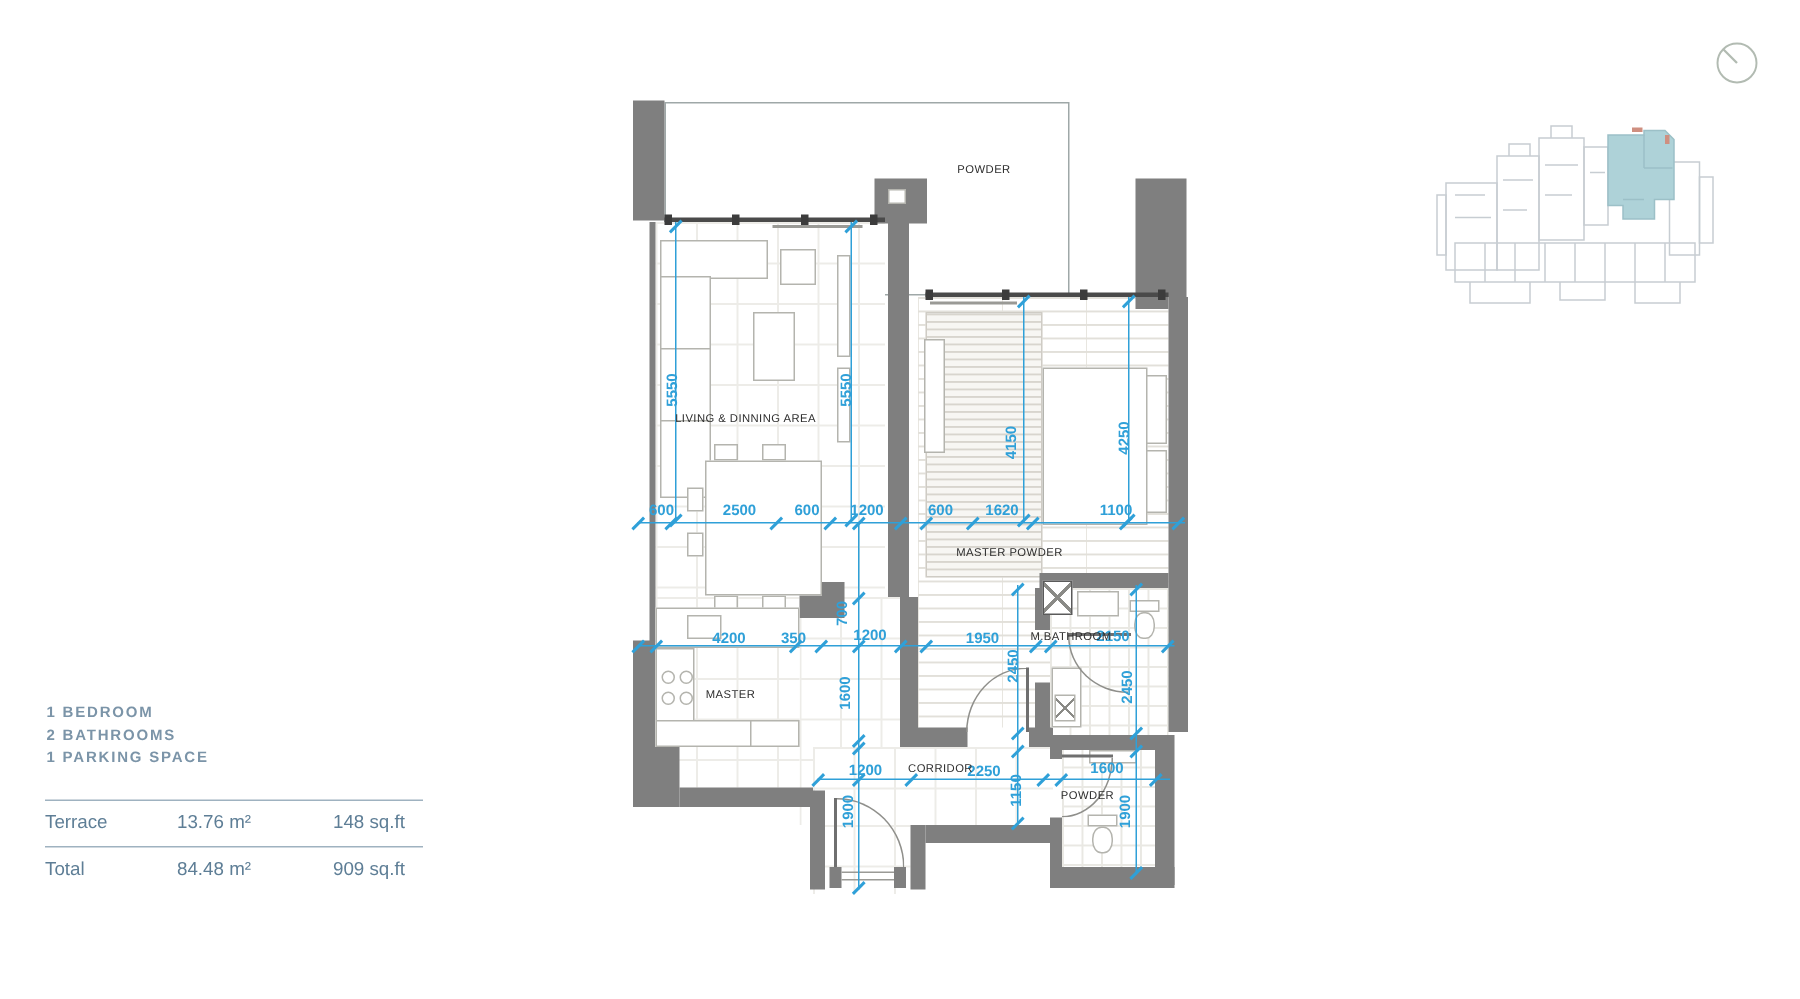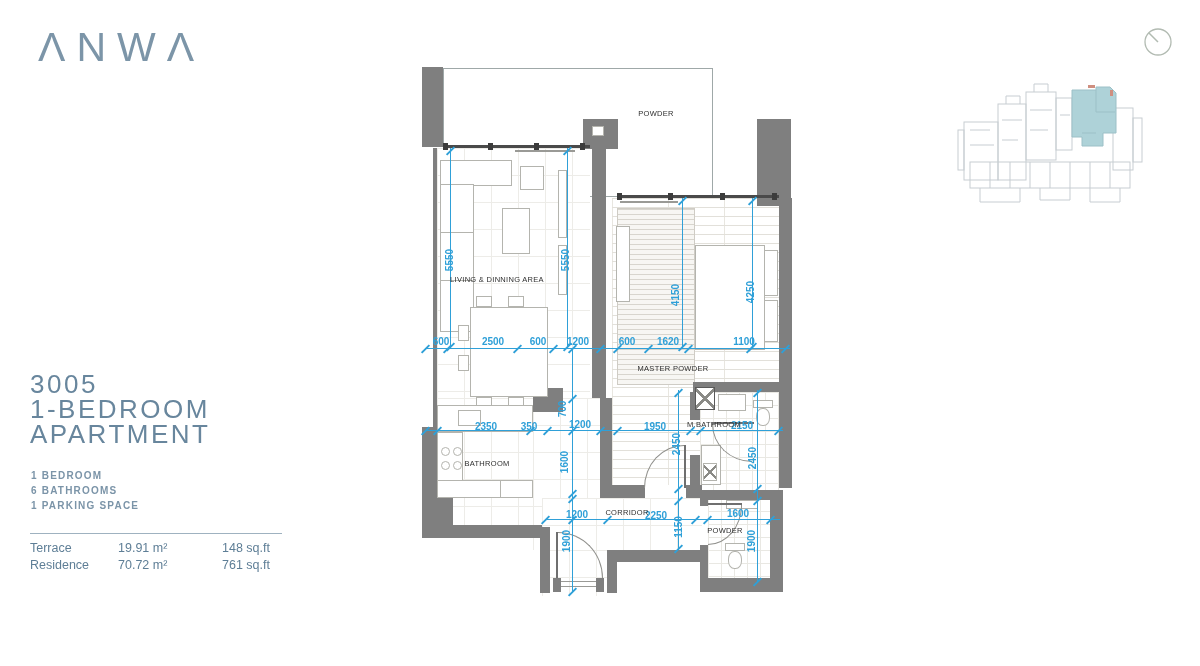--- a/index.html
+++ b/index.html
@@ -60,47 +60,41 @@
 
   
   #keyplan{position:absolute;left:950px;top:70px;}
   #compass{position:absolute;left:1136px;top:20px;}
 </style>
 </head>
 <body>
 <div id="stage">
 
   <div class="logo">
-    <div class="l1">ΛNWΛ</div>
   </div>
 
-  <div class="unit-title">
-    <div>3005</div>
-    <div>1-BEDROOM</div>
-    <div>APARTMENT</div>
-  </div>
 
   <div class="features">
     <div>1 BEDROOM</div>
-    <div>6 BATHROOMS</div>
+    <div>2 BATHROOMS</div>
     <div>1 PARKING SPACE</div>
   </div>
 
   <div class="area-table">
     <div class="rows">
       <div class="row">
         <span class="c1">Terrace</span>
-        <span class="c2">19.91 m²</span>
+        <span class="c2">13.76 m²</span>
         <span class="c3">148 sq.ft</span>
       </div>
-      <div class="row">
-        <span class="c1">Residence</span>
-        <span class="c2">70.72 m²</span>
-        <span class="c3">761 sq.ft</span>
-      </div>
+    </div>
+    <div class="row total">
+      <span class="c1">Total</span>
+      <span class="c2">84.48 m²</span>
+      <span class="c3">909 sq.ft</span>
     </div>
   </div>
 
   <div id="plan">
       <div class="floor outline" style="left: 23px; top: 8px; width: 268px; height: 127px;"></div>
       <div class="floor grid" style="left: 17px; top: 88px; width: 153px; height: 250px;"></div>
       <div class="floor grid" style="left: 113px; top: 338px; width: 67px; height: 152px;"></div>
       <div class="floor grid" style="left: 17px; top: 338px; width: 96px; height: 127px;"></div>
       <div class="floor grid" style="left: 122px; top: 438px; width: 160px; height: 52px;"></div>
       <div class="floor grid" style="left: 122px; top: 490px; width: 65px; height: 46px;"></div>
@@ -256,39 +250,39 @@
       <div class="dim-label rot" style="left: 145px; top: 200px;">5550</div>
       <div class="dim-label rot" style="left: 255px; top: 235px;">4150</div>
       <div class="dim-label rot" style="left: 330px; top: 232px;">4250</div>
       <div class="dim-label" style="left: 21px; top: 281px;">600</div>
       <div class="dim-label" style="left: 73px; top: 281px;">2500</div>
       <div class="dim-label" style="left: 118px; top: 281px;">600</div>
       <div class="dim-label" style="left: 158px; top: 281px;">1200</div>
       <div class="dim-label" style="left: 207px; top: 281px;">600</div>
       <div class="dim-label" style="left: 248px; top: 281px;">1620</div>
       <div class="dim-label" style="left: 324px; top: 281px;">1100</div>
-      <div class="dim-label" style="left: 66px; top: 366px;">2350</div>
+      <div class="dim-label" style="left: 66px; top: 366px;">4200</div>
       <div class="dim-label" style="left: 109px; top: 366px;">350</div>
       <div class="dim-label" style="left: 160px; top: 364px;">1200</div>
       <div class="dim-label" style="left: 235px; top: 366px;">1950</div>
       <div class="dim-label" style="left: 322px; top: 365px;">2150</div>
       <div class="dim-label rot" style="left: 142px; top: 349px;">700</div>
       <div class="dim-label rot" style="left: 144px; top: 402px;">1600</div>
       <div class="dim-label rot" style="left: 256px; top: 384px;">2450</div>
       <div class="dim-label rot" style="left: 332px; top: 398px;">2450</div>
       <div class="dim-label" style="left: 157px; top: 454px;">1200</div>
       <div class="dim-label" style="left: 236px; top: 455px;">2250</div>
       <div class="dim-label" style="left: 318px; top: 453px;">1600</div>
       <div class="dim-label rot" style="left: 258px; top: 467px;">1150</div>
       <div class="dim-label rot" style="left: 146px; top: 481px;">1900</div>
       <div class="dim-label rot" style="left: 331px; top: 481px;">1900</div>
       <div class="room-label" style="left: 236px; top: 53px;">POWDER</div>
       <div class="room-label" style="left: 77px; top: 219px;">LIVING &amp; DINNING AREA</div>
       <div class="room-label" style="left: 253px; top: 308px;">MASTER POWDER</div>
-      <div class="room-label" style="left: 67px; top: 403px;">BATHROOM</div>
+      <div class="room-label" style="left: 67px; top: 403px;">MASTER</div>
       <div class="room-label" style="left: 294px; top: 364px;">M.BATHROOM</div>
       <div class="room-label" style="left: 207px; top: 452px;">CORRIDOR</div>
       <div class="room-label" style="left: 305px; top: 470px;">POWDER</div>
     </div>
 
   <svg id="keyplan" width="200" height="150" viewBox="0 0 200 150">
     <g stroke="#c7cdd2" fill="none" stroke-width="1">
       <rect x="14" y="52" width="34" height="58"></rect>
       <rect x="8" y="60" width="6" height="40"></rect>
       <rect x="48" y="34" width="28" height="76"></rect>

